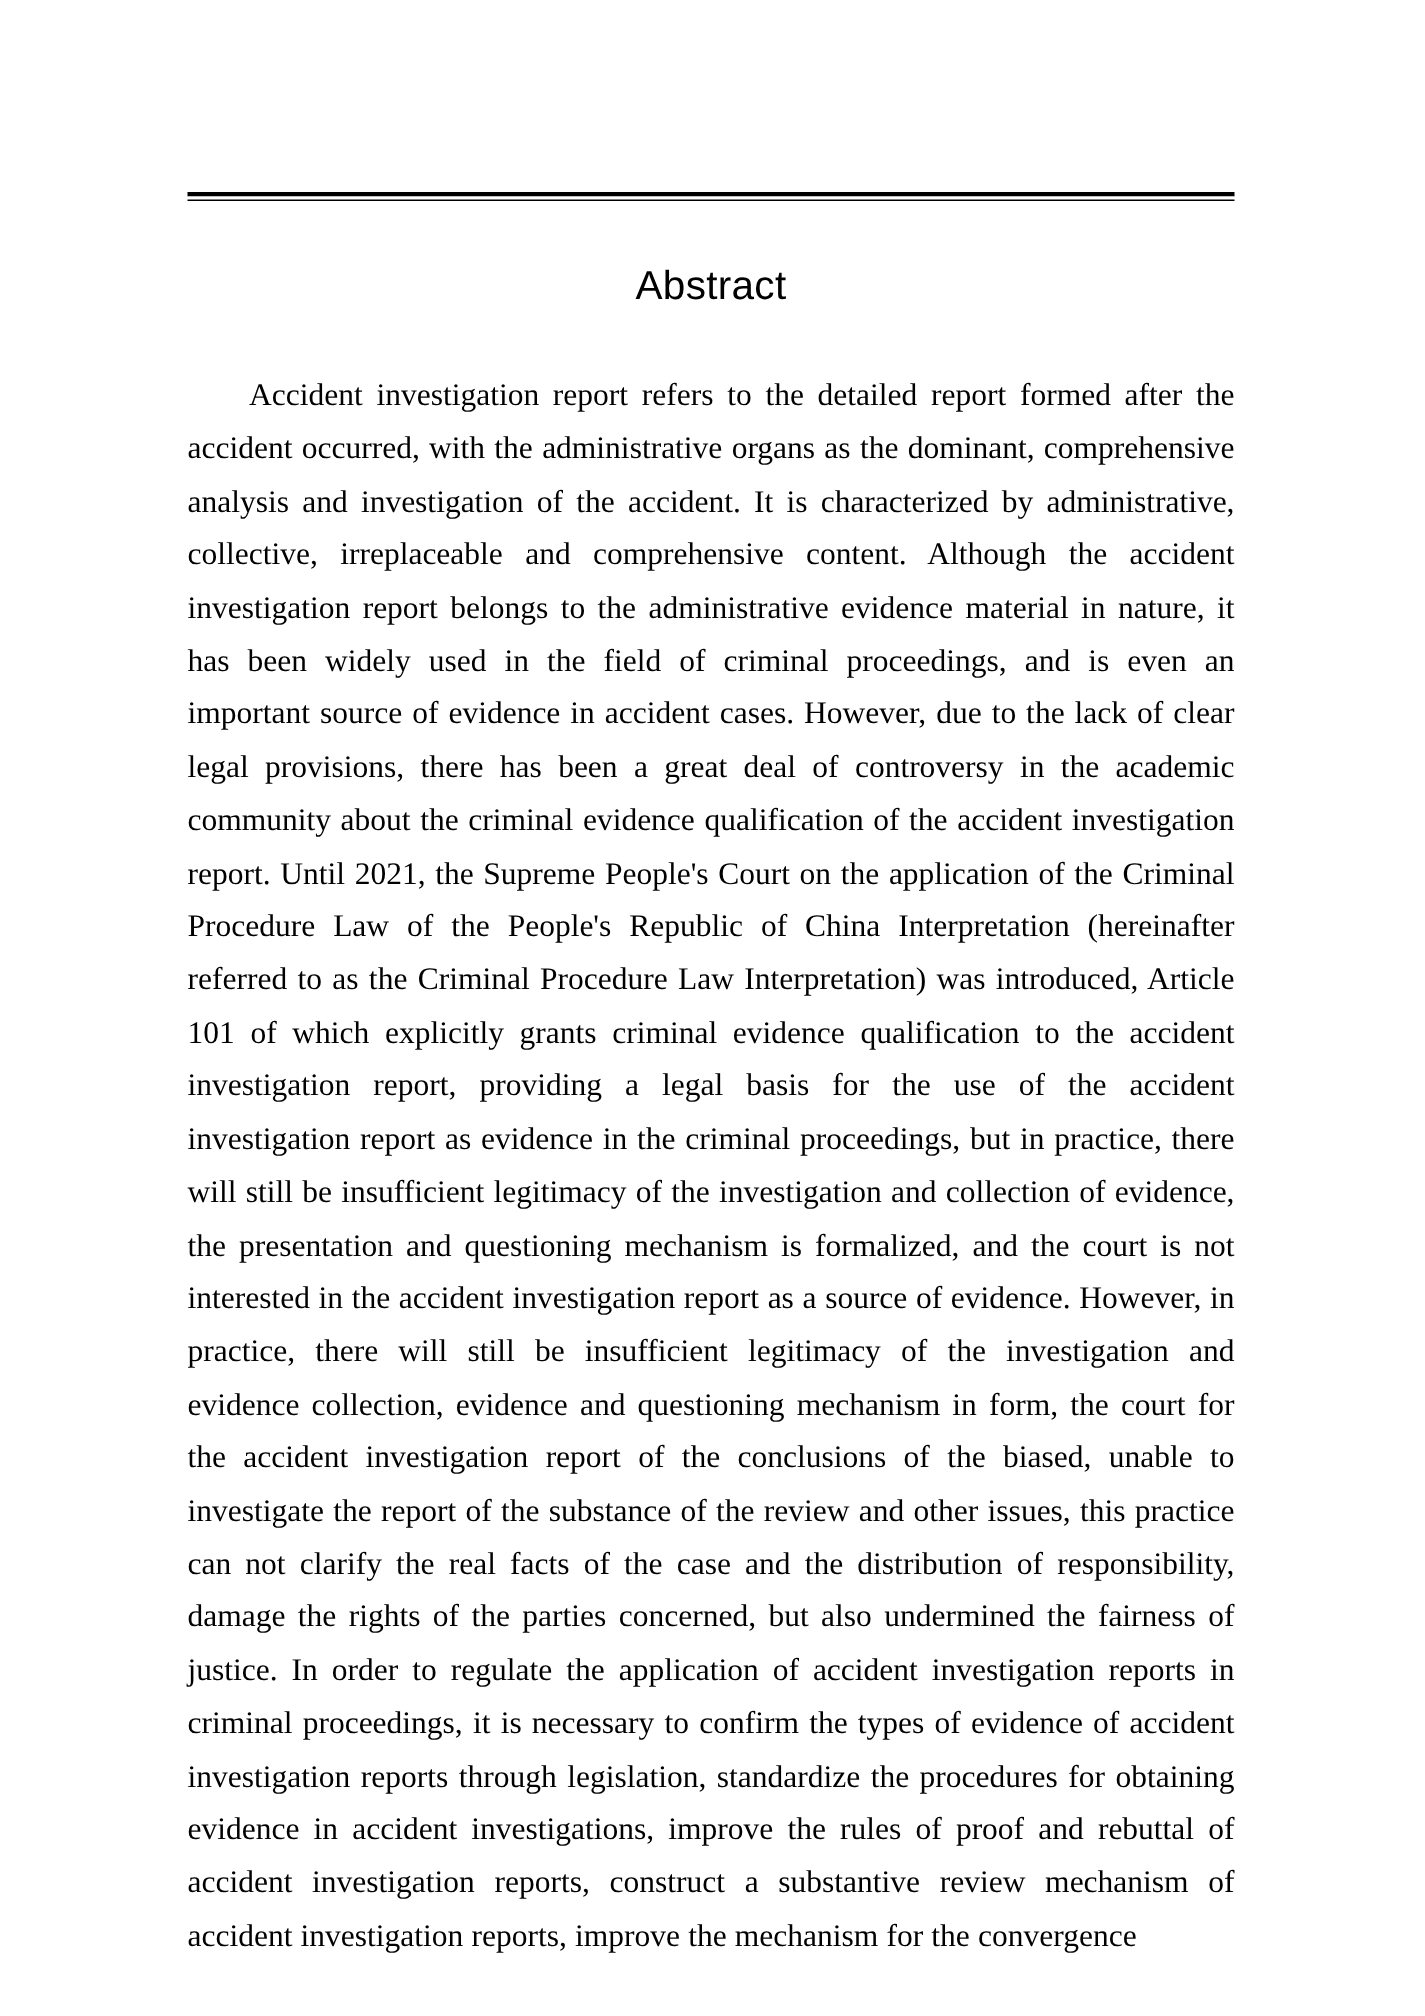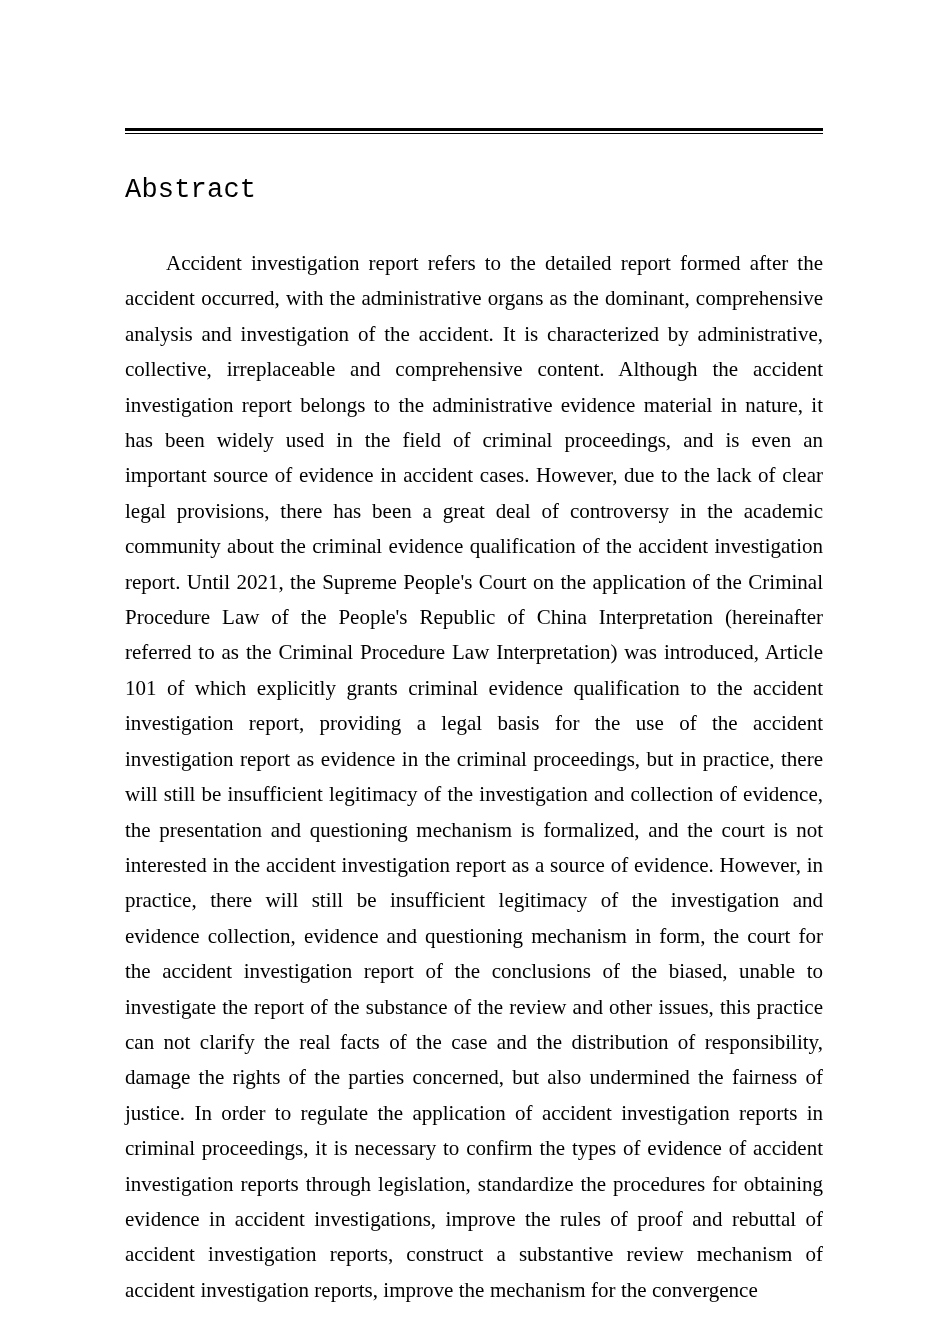--- a/index.html
+++ b/index.html
@@ -42,23 +42,24 @@
   .rule-thin {
     height: 1px;
     background: #000000;
     width: 100%;
   }
   .doc-title {
     position: absolute;
     left: 125px;
     top: 172px;
     width: 698px;
+    text-align: center;
     font-size: 27px;
     line-height: 36px;
-    font-family: Liberation Mono, monospace;
+    font-family: Liberation Sans, sans-serif;
     letter-spacing: 0.2px;
   }
   .body-text {
     position: absolute;
     left: 125px;
     top: 246px;
     width: 698px;
     font-size: 21px;
     line-height: 35.4px;
     text-align: justify;

